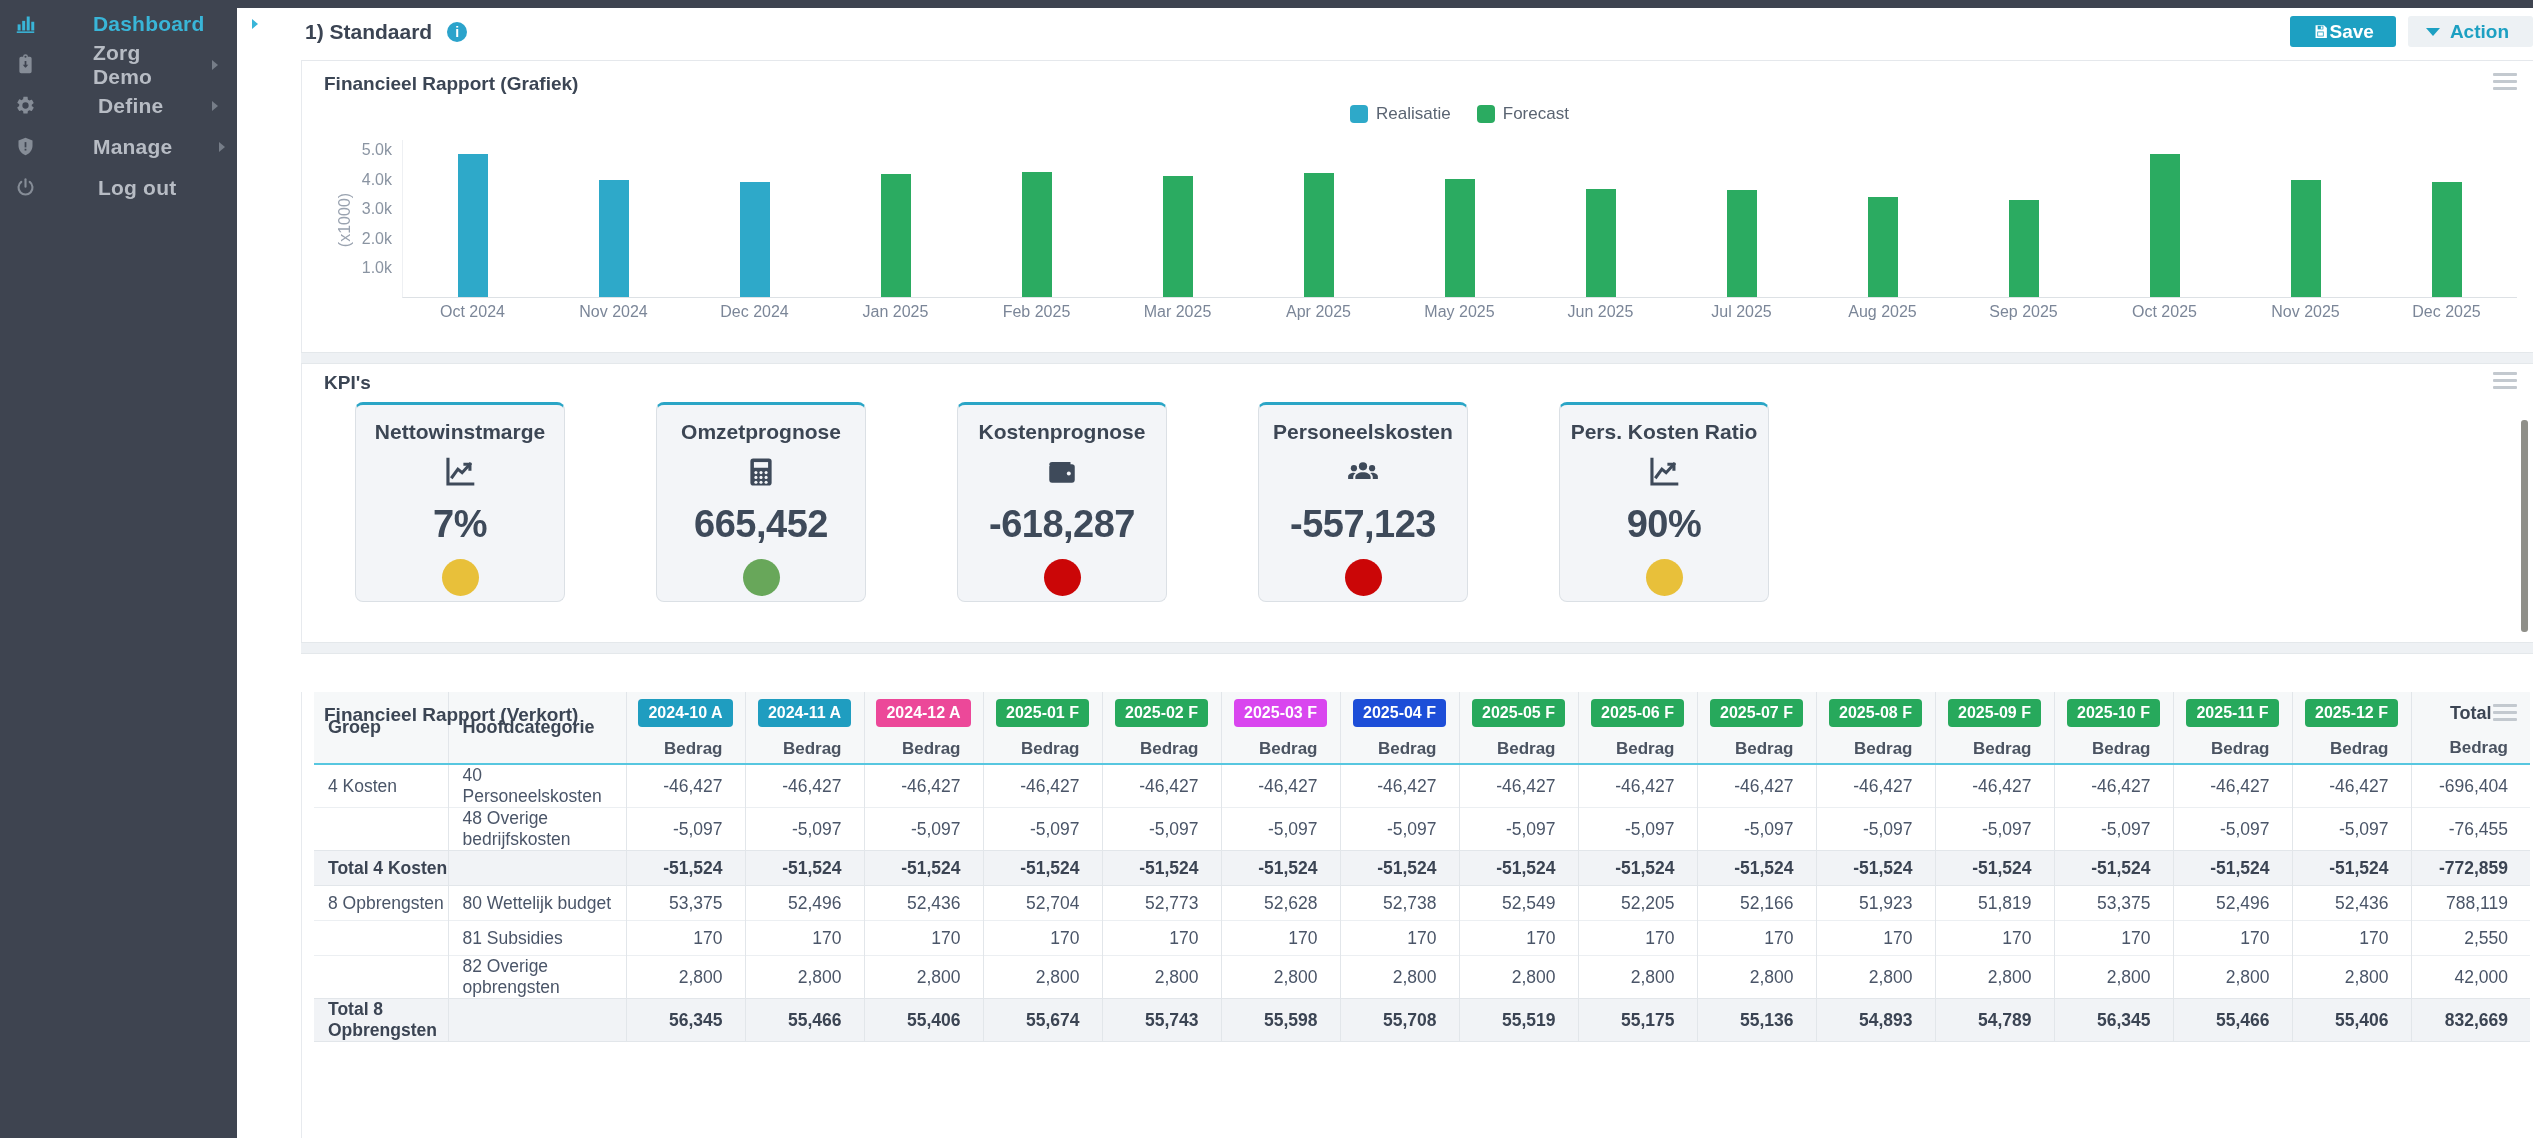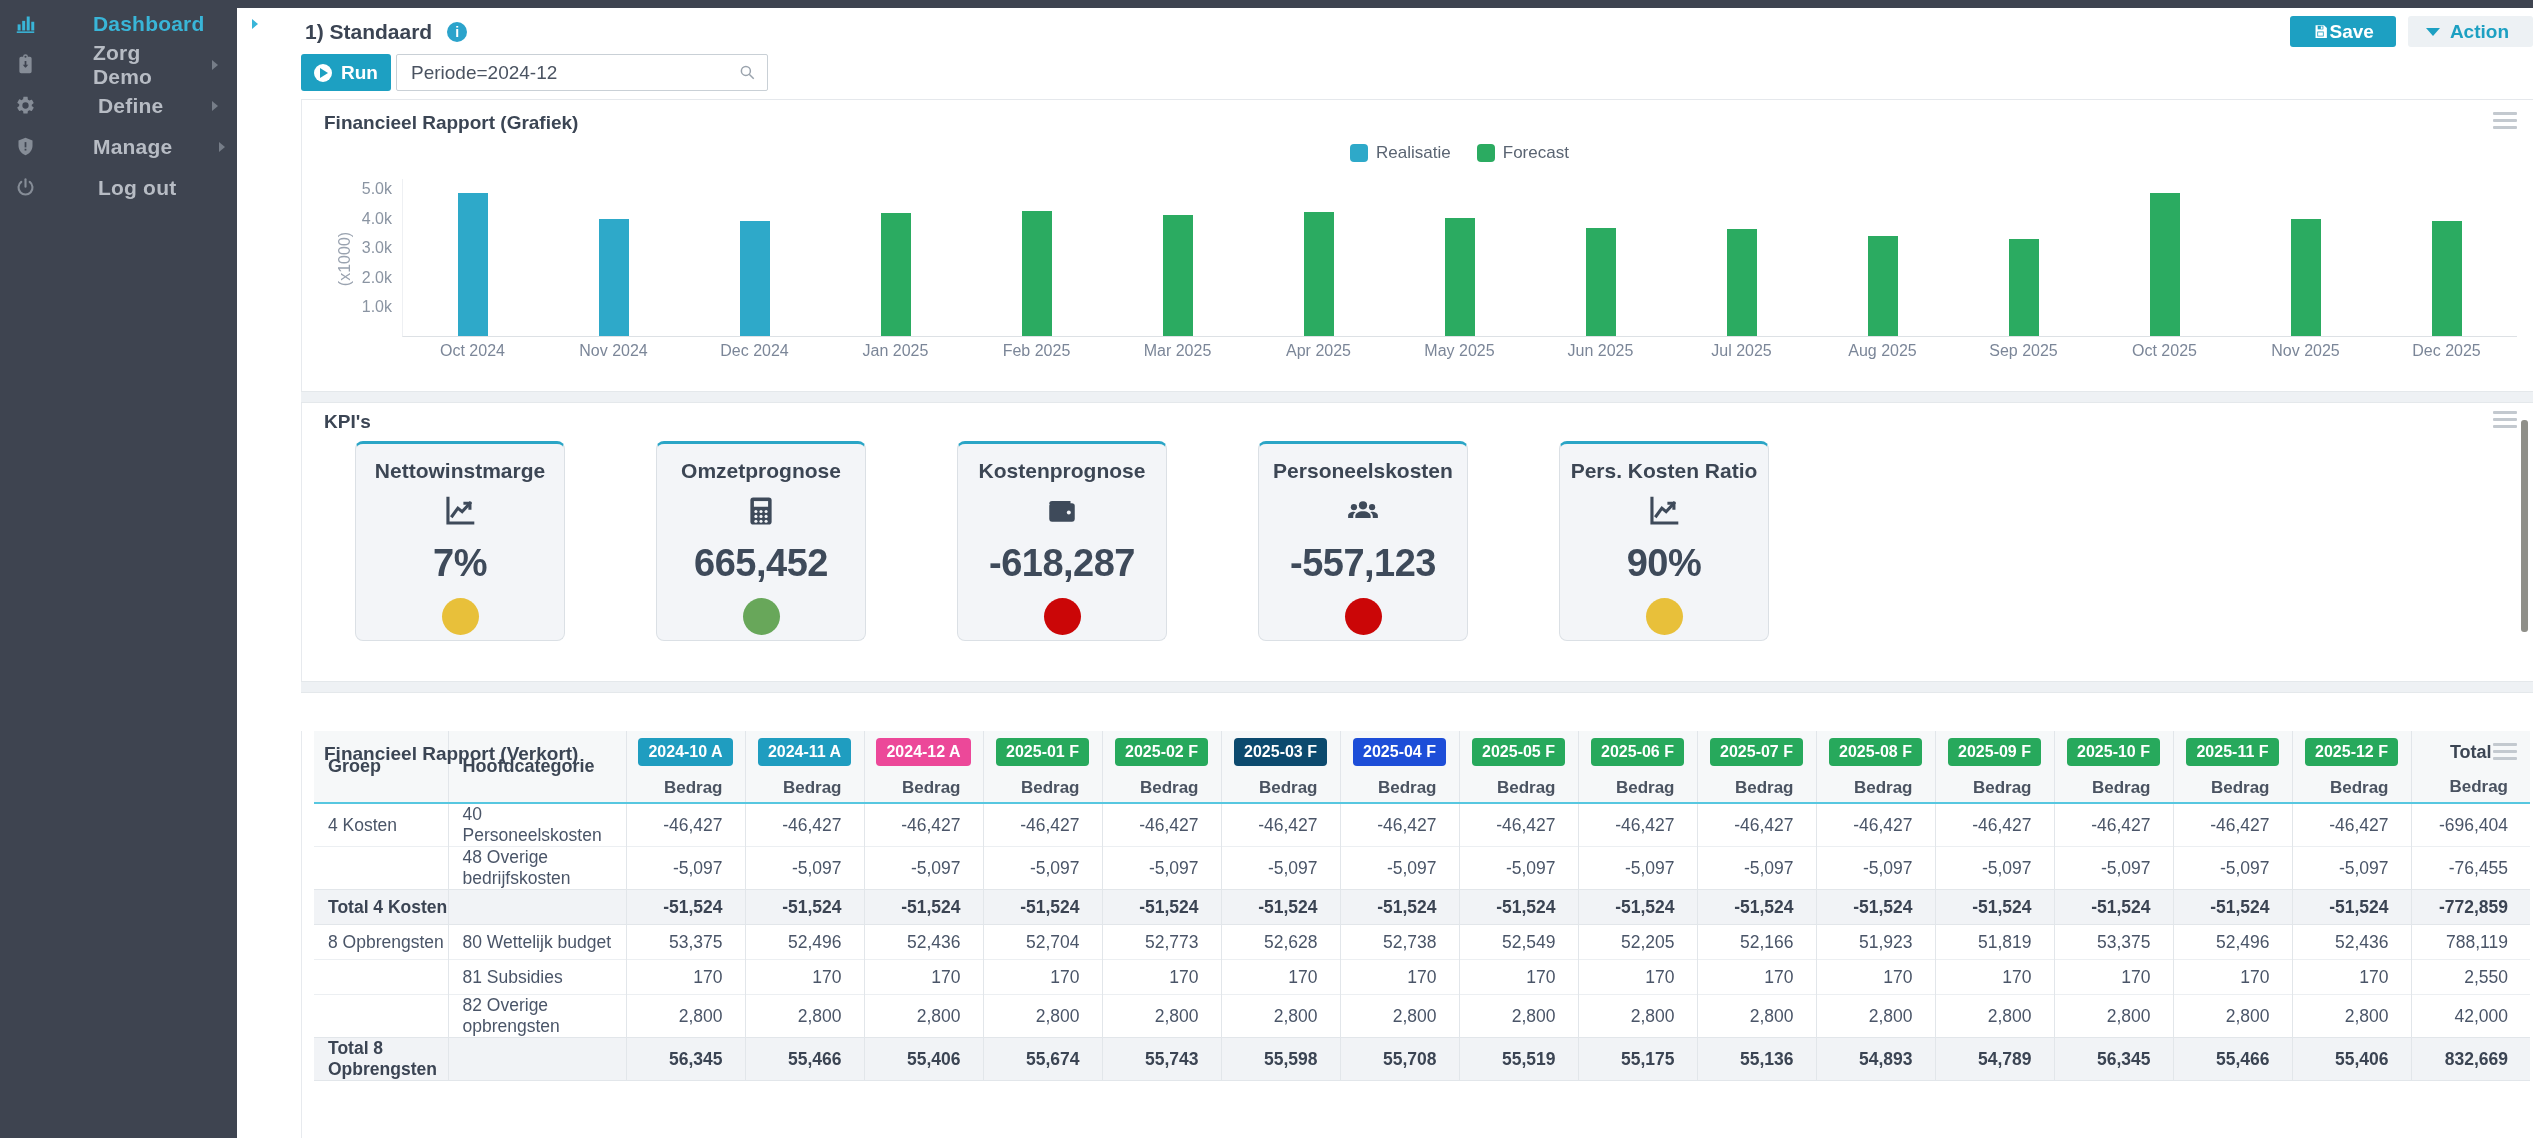--- a/index.html
+++ b/index.html
@@ -190,35 +190,20 @@
           <rect x="8.6" y="13.2" width="6.8" height="4.7" fill="#ffffff"></rect>
         </svg>
       <span>Save</span>
     </button>
     <button class="btn-action">
       <span class="caret-down"></span>
       <span>Action</span>
     </button>
   </div>
 
-  <div class="run-row">
-    <button class="btn-run">
-      <span class="play-circle">
-          <span class="play-tri"></span>
-        </span>
-      <span>Run</span>
-    </button>
-    <span class="query-box">
-      <input class="query-input" type="text" value="Periode=2024-12" style="">
-      <svg class="search-icon" viewBox="0 0 24 24" fill="none" stroke="currentColor" stroke-width="2">
-          <circle cx="10.5" cy="10.5" r="6"></circle>
-          <line x1="15" y1="15" x2="21" y2="21"></line>
-        </svg>
-    </span>
-  </div>
 
   <div class="content">
 
     <section class="section sec-chart">
       <div class="sec-title">Financieel Rapport (Grafiek)</div>
       <div class="menu-icon">
           <div></div>
           <div></div>
           <div></div>
         </div>
@@ -416,21 +401,21 @@
               </th>
               <th style="width: 119px;">
                 <div class="col-badge-wrap"><span class="col-badge" style="background:#27a95c">2025-01 F</span></div>
                 <div class="col-bedrag">Bedrag</div>
               </th>
               <th style="width: 119px;">
                 <div class="col-badge-wrap"><span class="col-badge" style="background:#27a95c">2025-02 F</span></div>
                 <div class="col-bedrag">Bedrag</div>
               </th>
               <th style="width: 119px;">
-                <div class="col-badge-wrap"><span class="col-badge" style="background:#0c4a6e">2025-03 F</span></div>
+                <div class="col-badge-wrap"><span class="col-badge" style="background:#d946ef">2025-03 F</span></div>
                 <div class="col-bedrag">Bedrag</div>
               </th>
               <th style="width: 119px;">
                 <div class="col-badge-wrap"><span class="col-badge" style="background:#1d4ed8">2025-04 F</span></div>
                 <div class="col-bedrag">Bedrag</div>
               </th>
               <th style="width: 119px;">
                 <div class="col-badge-wrap"><span class="col-badge" style="background:#27a95c">2025-05 F</span></div>
                 <div class="col-bedrag">Bedrag</div>
               </th>

